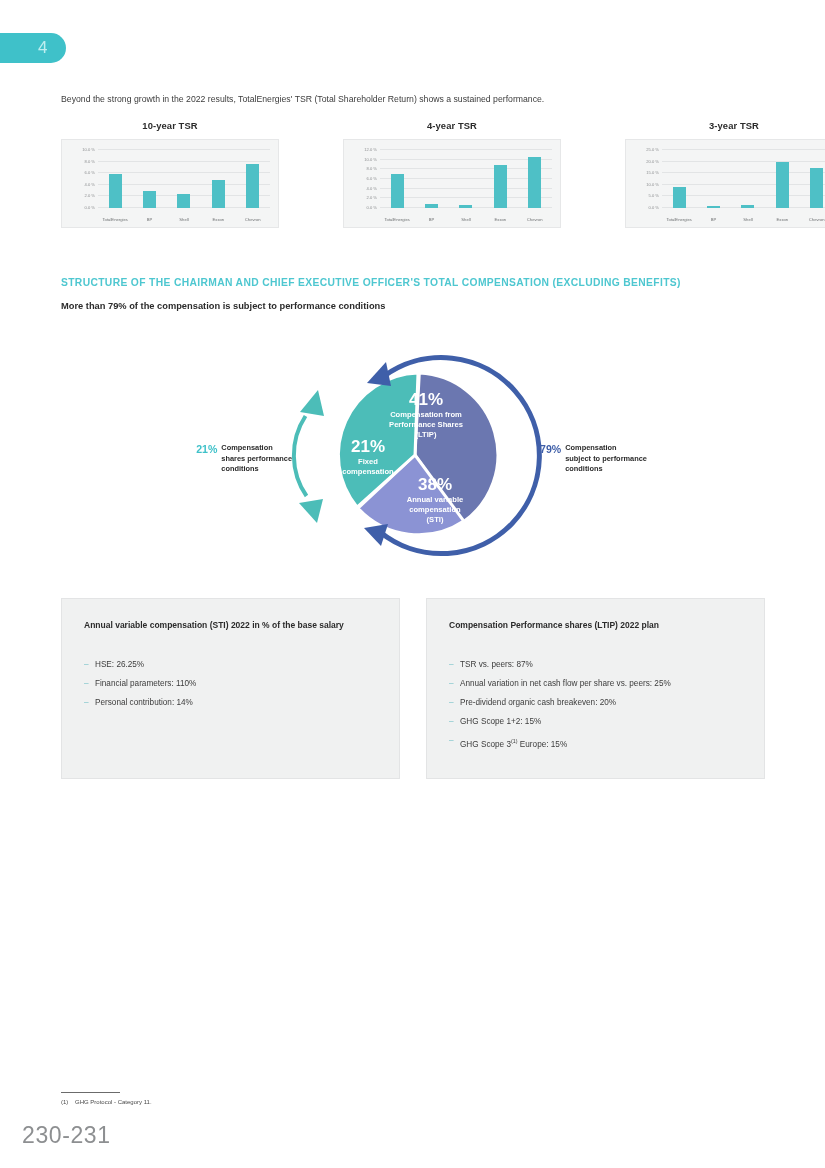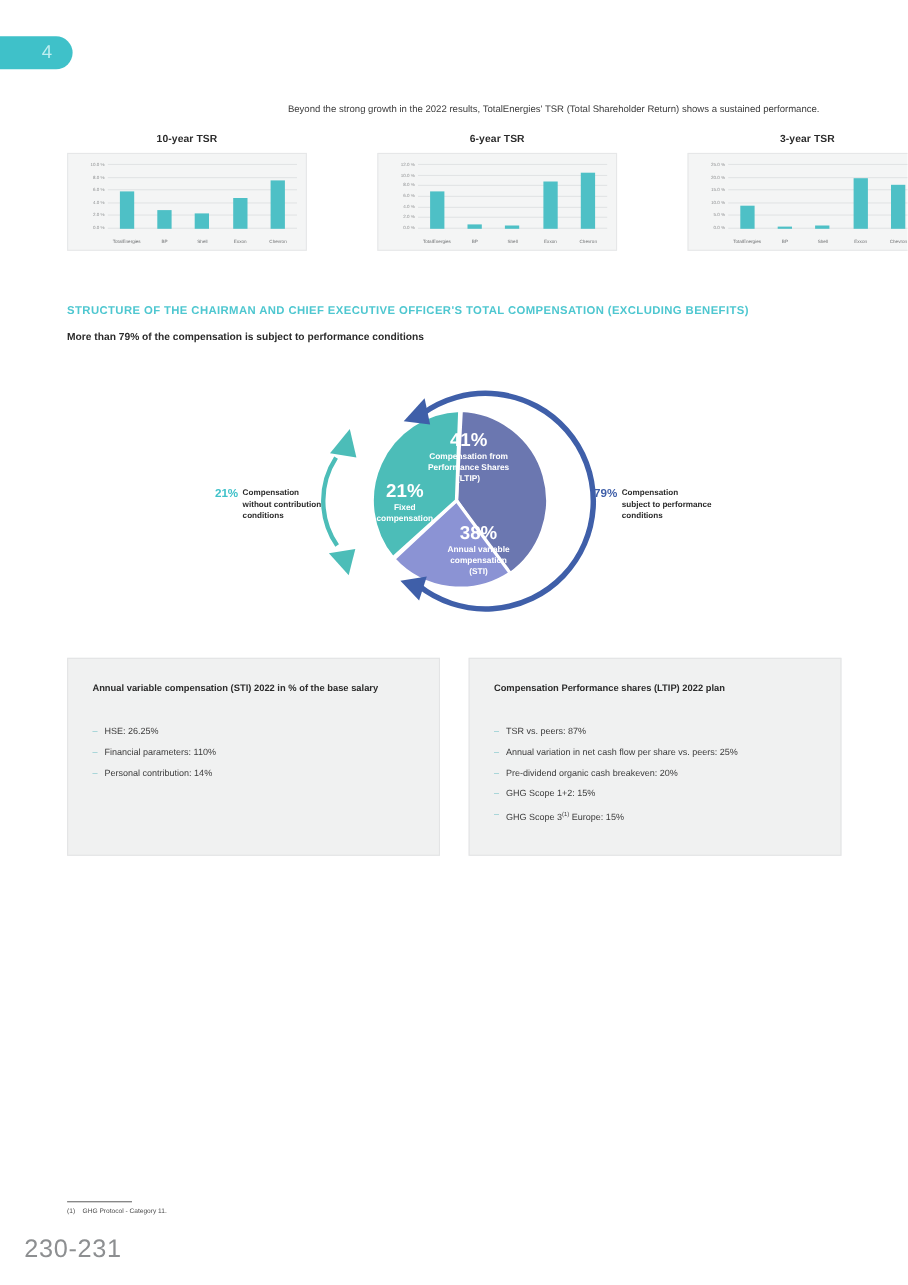--- a/index.html
+++ b/index.html
@@ -35,27 +35,26 @@
   .page-tab-num {
     color: #bfeef0;
     font-size: 17px;
     font-weight: 400;
     letter-spacing: .5px;
   }
 
   
   .intro {
     position: absolute;
-    left: 45px;
+    left: 61px;
     top: 93px;
     width: 700px;
     font-size: 8.7px;
     line-height: 12px;
     color: #3c3c3c;
-    text-align: right;
   }
 
   
   .charts-row {
     position: absolute;
     left: 61px;
     top: 120px;
     width: 782px;
     display: flex;
     justify-content: space-between;
@@ -320,21 +319,21 @@
         <div class="xlabels">
           <div class="xlabel">TotalEnergies</div>
           <div class="xlabel">BP</div>
           <div class="xlabel">Shell</div>
           <div class="xlabel">Exxon</div>
           <div class="xlabel">Chevron</div>
         </div>
       </div>
     </div>
     <div class="chart-block">
-      <div class="chart-title">6-year TSR</div>
+      <div class="chart-title">4-year TSR</div>
       <div class="chart-frame">
         <div class="plot">
           <div class="gridline" style="bottom: 100%;">
             <span class="ytick">12.0 %</span>
           </div>
           <div class="gridline" style="bottom: 83.3333%;">
             <span class="ytick">10.0 %</span>
           </div>
           <div class="gridline" style="bottom: 66.6667%;">
             <span class="ytick">8.0 %</span>
@@ -473,21 +472,21 @@
       <text class="slice-label slice-text" x="85" y="126">Fixed</text>
       <text class="slice-label slice-text" x="85" y="136">compensation</text>
     </g>
   </svg>
 </div>
 
 <div class="side-note left">
   <span class="note-pct teal">21%</span>
   <span class="note-text">
     <span>Compensation</span><br>
-    <span>without contribution</span><br>
+    <span>shares performance</span><br>
     <span>conditions</span>
   </span>
 </div>
 
 <div class="side-note right">
   <span class="note-pct blue">79%</span>
   <span class="note-text">
     <span>Compensation</span><br>
     <span>subject to performance</span><br>
     <span>conditions</span>

